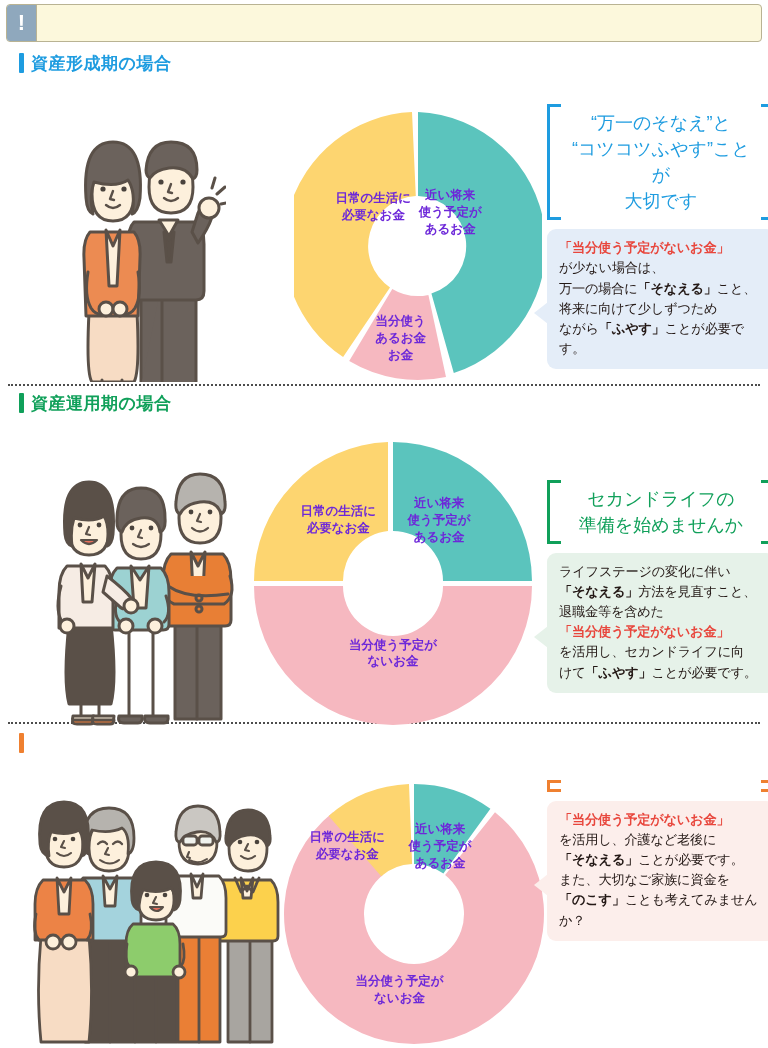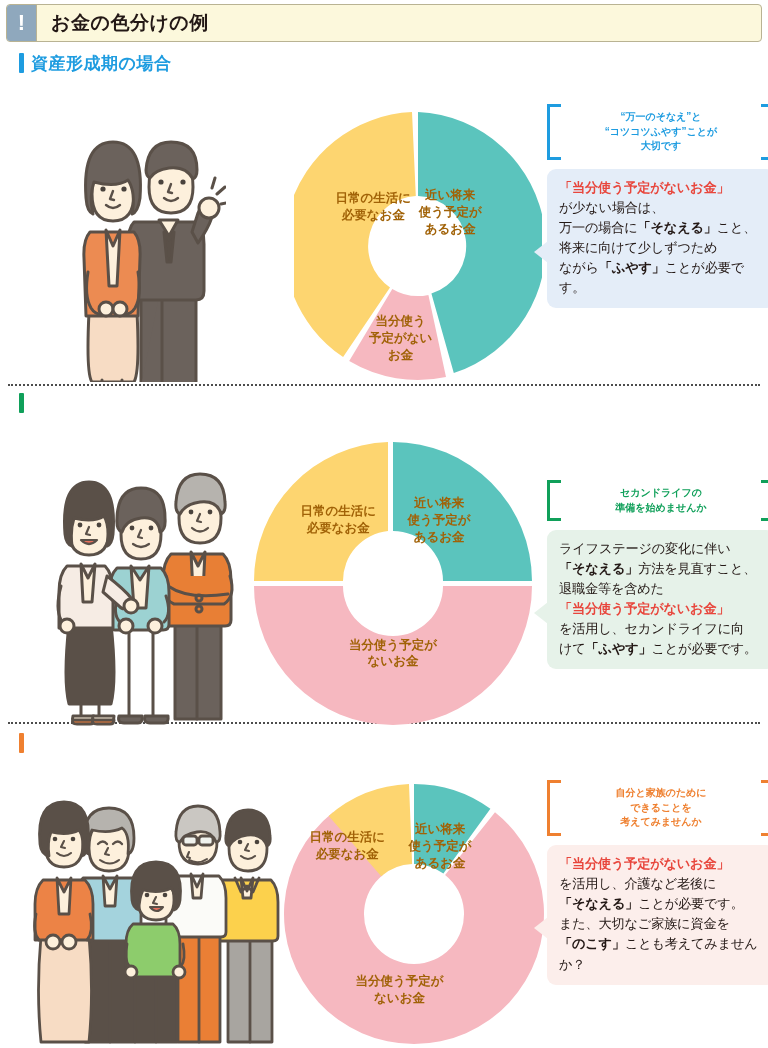--- a/index.html
+++ b/index.html
@@ -60,21 +60,21 @@
 
   
   .donut-wrap { position: absolute; }
   .donut { position: relative; width: 100%; height: 100%; }
   .donut svg { display: block; width: 100%; height: 100%; }
   .slice-label {
     position: absolute;
     text-align: center;
     font-size: 12.5px;
     font-weight: bold;
-    color: #a16207;
+    color: #6d28d9;
     line-height: 1.35;
     white-space: pre-line;
     transform: translate(-50%, -50%);
     pointer-events: none;
   }
 
   
   .rightcol { position: absolute; width: 228px; }
 
   .bracket-box {
@@ -82,21 +82,21 @@
     padding: 6px 16px 6px 16px;
     text-align: center;
   }
   .bracket-box .bk {
     position: absolute; width: 14px; height: 100%;
     top: 0; border-style: solid; border-width: 3px;
   }
   .bracket-box .bk-l { left: 0; border-right: none; }
   .bracket-box .bk-r { right: 0; border-left: none; }
   .bracket-text {
-    font-size: 10px; font-weight: bold; line-height: 1.45;
+    font-size: 18px; font-weight: normal; line-height: 1.45;
     white-space: pre-line;
     text-align: center;
   }
 
   .bubble {
     position: relative;
     border-radius: 9px;
     padding: 9px 11px 10px 12px;
     margin-top: 9px;
   }
@@ -107,21 +107,20 @@
   .bubble p {
     font-size: 13.2px; line-height: 1.52; color: #231815;
     white-space: pre-line; letter-spacing: -0.2px;
   }
 </style>
 </head>
 <body>
 
 <div class="header-bar">
   <div class="header-icon">!</div>
-  <div class="header-title">お金の色分けの例</div>
 </div>
 
 <div class="divider" id="div-0"></div>
 <div class="divider" id="div-1"></div>
 
 <div class="section" id="section-0">
   <div class="sec-head">
     <div class="sec-bar" style="background: rgb(30, 156, 224);"></div>
     <div class="sec-title" style="color: rgb(30, 156, 224);">資産形成期の場合</div>
   </div>
@@ -173,21 +172,21 @@
           <g transform="translate(124,140)">
             <path d="M 0 -134 A 134 134 0 0 1 35.8 127.1 L 13.4 47.6 A 50 50 0 0 0 0 -50 Z" fill="#5bc4bd"></path>
             <path d="M 28.0 131.0 A 134 134 0 0 1 -68.8 115.1 L -25.7 42.9 A 50 50 0 0 0 10.4 48.9 Z" fill="#f6b8c0"></path>
             <path d="M -74.9 111.1 A 134 134 0 0 1 -6.0 -133.9 L -2.2 -49.9 A 50 50 0 0 0 -28.0 41.4 Z" fill="#fdd570"></path>
           </g>
         </svg>
         <div class="slice-label" style="left:63%; top:38%;">近い将来
 使う予定が
 あるお金</div>
         <div class="slice-label" style="left:43%; top:83%;">当分使う
-予定がない
+あるお金
 お金</div>
         <div class="slice-label" style="left:32%; top:36%;">日常の生活に
 必要なお金</div>
       </div>
     </div>
 
     <div class="rightcol" style="left:536px; top:28px;">
       <div class="bracket-box">
         <span class="bk bk-l" style="border-color: rgb(30, 156, 224);"></span>
         <span class="bk bk-r" style="border-color: rgb(30, 156, 224);"></span>
@@ -203,20 +202,21 @@
 将来に向けて少しずつため
 ながら</span><span style="font-weight: bold;">「ふやす」</span><span>ことが必要です。</span></p>
       </div>
     </div>
   </div>
 </div>
 
 <div class="section" id="section-1">
   <div class="sec-head">
     <div class="sec-bar" style="background: rgb(16, 160, 90);"></div>
+    <div class="sec-title" style="color: rgb(16, 160, 90);">資産運用期の場合</div>
   </div>
   <div class="sec-body" style="height:310px;">
     <div class="illus" style="left:22px; top:30px; width:205px; height:280px;">
       <svg viewBox="0 0 205 280" width="205" height="280">
         <g stroke="#5a5048" stroke-width="3" stroke-linejoin="round" stroke-linecap="round">
 
           <path d="M142 165 l0 108 l46 0 l0 -108z" fill="#6b625c"></path>
           <path d="M164 168 l0 105" stroke-width="3"></path>
           <path d="M138 108 q-8 8 -8 26 l0 40 q0 6 6 6 l56 0 q6 0 6 -6 l0 -40 q0 -18 -8 -26z" fill="#e87f35"></path>
           <path d="M158 106 l7 14 l7 -14 l-2 40 l-10 0z" fill="#fdf0dc"></path>
@@ -395,23 +395,20 @@
 ないお金</div>
         <div class="slice-label" style="left:27%; top:25%;">日常の生活に
 必要なお金</div>
       </div>
     </div>
 
     <div class="rightcol" style="left:536px; top:24px;">
       <div class="bracket-box">
         <span class="bk bk-l" style="border-color: rgb(239, 128, 48);"></span>
         <span class="bk bk-r" style="border-color: rgb(239, 128, 48);"></span>
-        <div class="bracket-text" style="color: rgb(239, 128, 48);">自分と家族のために
-できることを
-考えてみませんか</div>
       </div>
       <div class="bubble" style="background: rgb(252, 238, 235);">
         <span class="tail" style="border-width: 11px 14px 11px 0px; border-color: transparent rgb(252, 238, 235) transparent transparent; top: 52%;"></span>
         <p><span style="color: rgb(232, 70, 60); font-weight: bold;">「当分使う予定がないお金」</span><span>
 を活用し、介護など老後に
 </span><span style="font-weight: bold;">「そなえる」</span><span>ことが必要です。
 また、大切なご家族に資金を
 </span><span style="font-weight: bold; font-family: Liberation Mono, monospace;">「のこす」</span><span>ことも考えてみませんか？</span></p>
       </div>
     </div>

